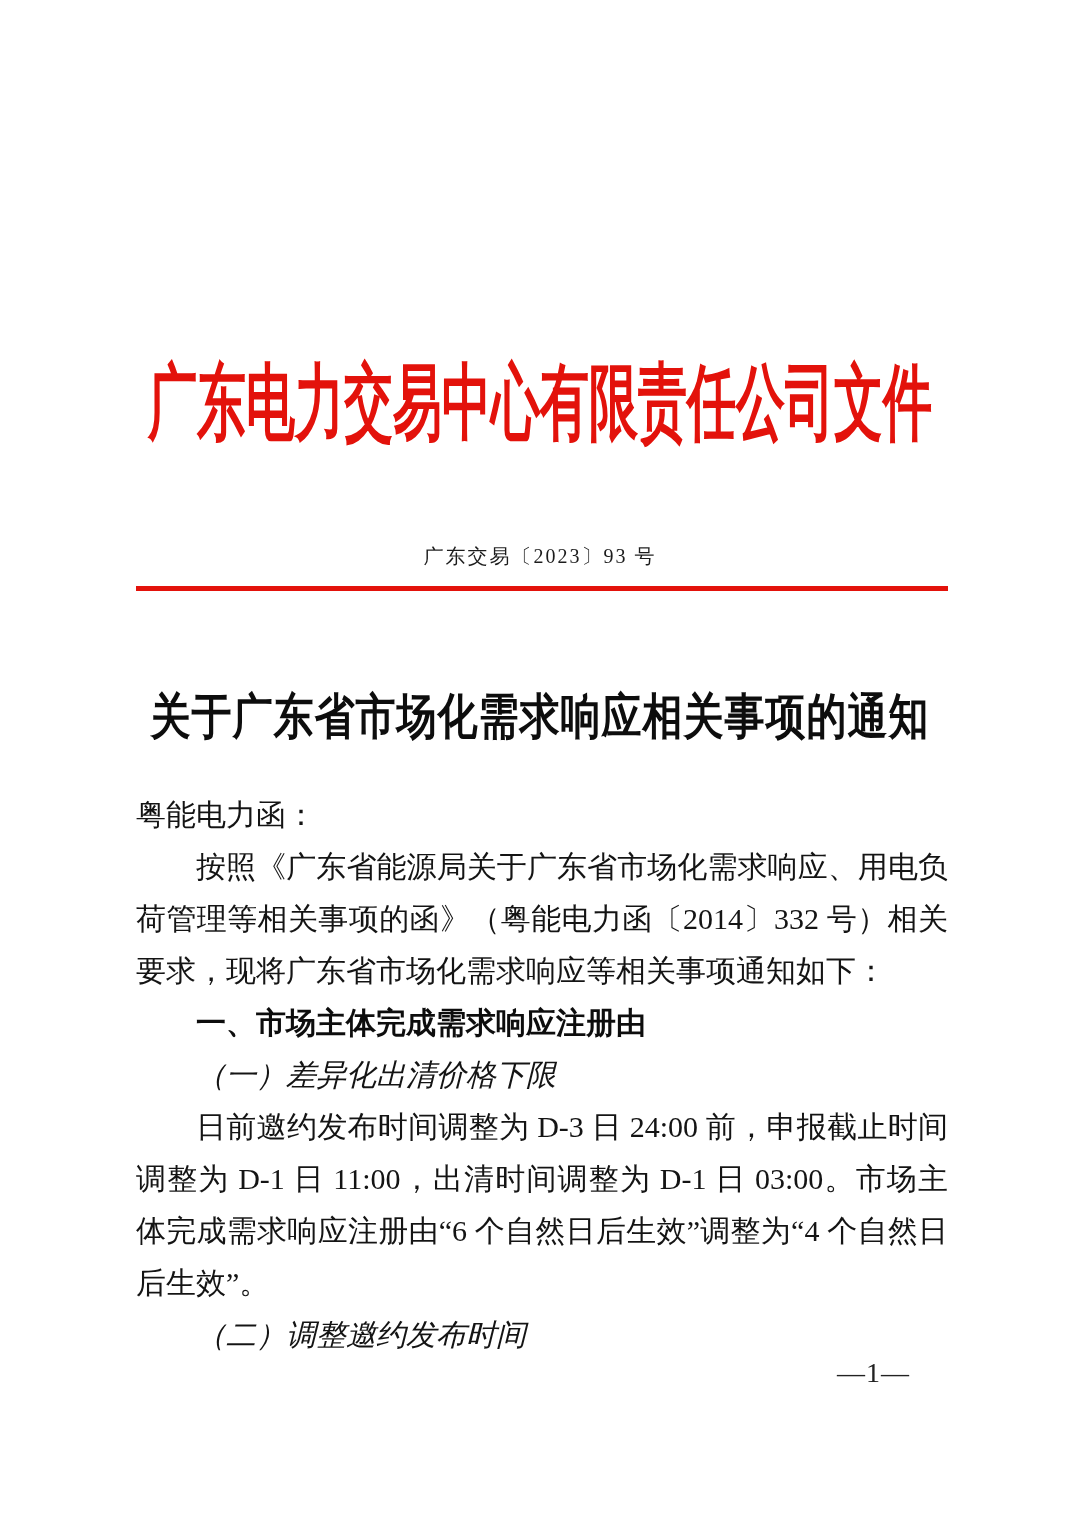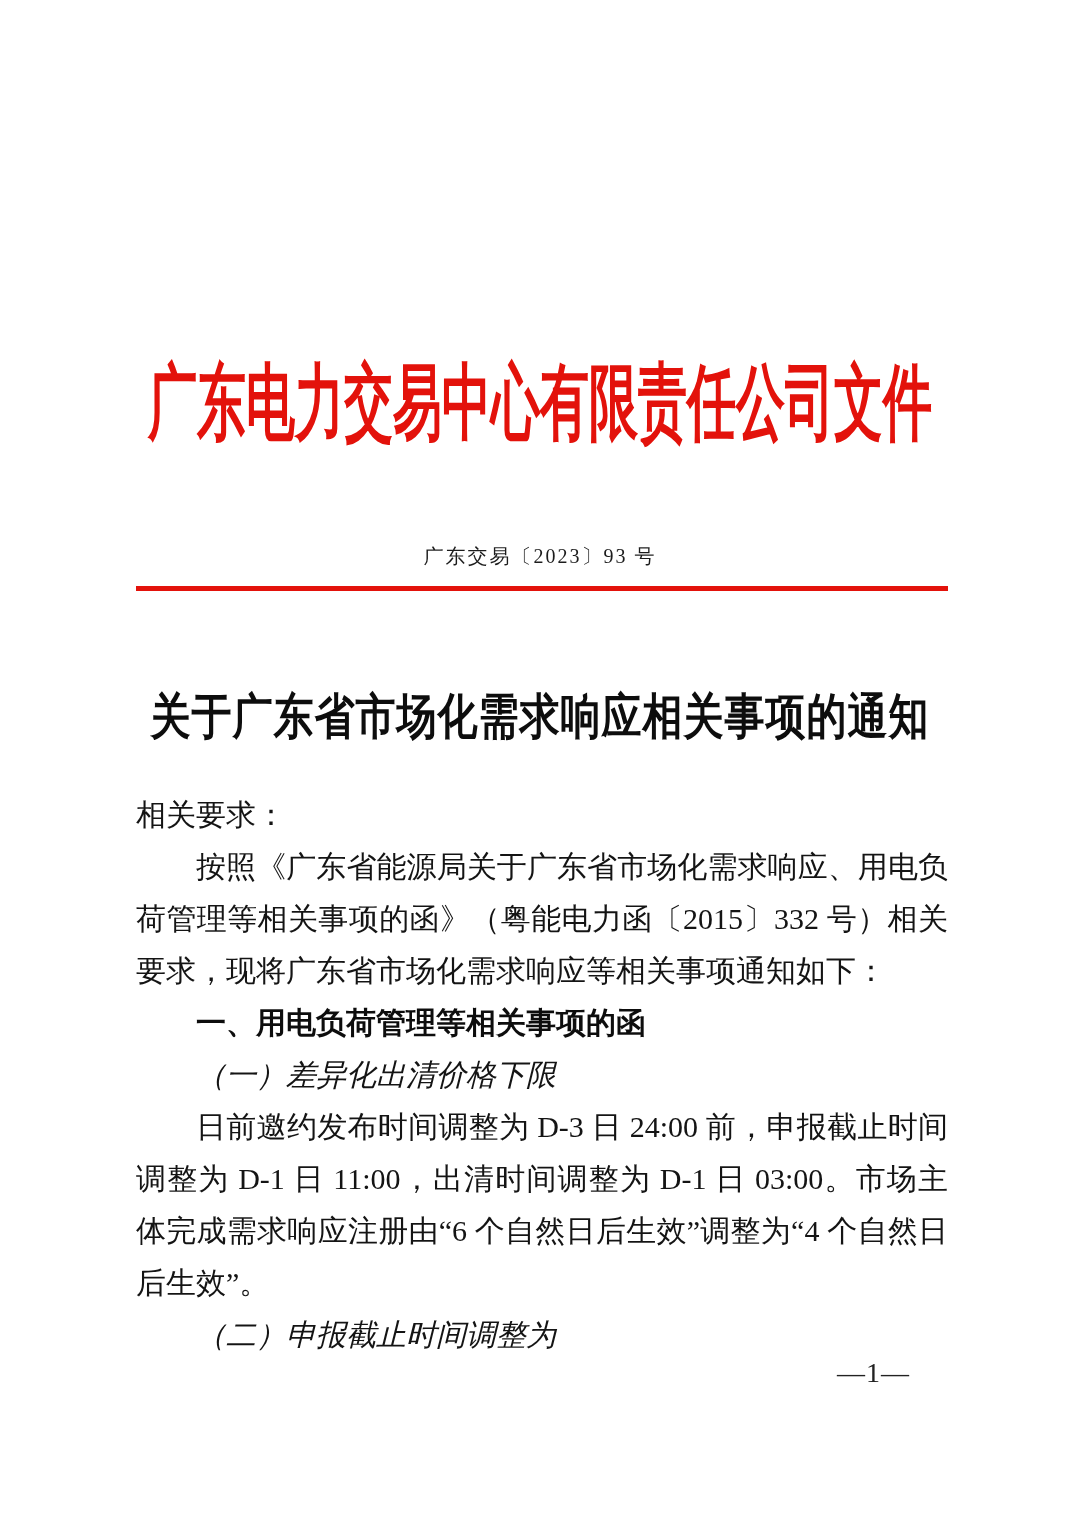--- a/index.html
+++ b/index.html
@@ -115,23 +115,23 @@
 
   <div class="doc-number">广东交易〔2023〕93 号</div>
 
   <div class="red-line"></div>
 
   <div class="doc-title">
     <span class="stretch">关于广东省市场化需求响应相关事项的通知</span>
   </div>
 
   <div class="body-text">
-    <p class="salutation">相关要求：</p>
-    <p class="indent">按照《广东省能源局关于广东省市场化需求响应、用电负荷管理等相关事项的函》（粤能电力函〔2015〕332 号）相关要求，现将广东省市场化需求响应等相关事项通知如下：</p>
-    <p class="indent section-heading">一、用电负荷管理等相关事项的函</p>
+    <p class="salutation">粤能电力函：</p>
+    <p class="indent">按照《广东省能源局关于广东省市场化需求响应、用电负荷管理等相关事项的函》（粤能电力函〔2014〕332 号）相关要求，现将广东省市场化需求响应等相关事项通知如下：</p>
+    <p class="indent section-heading">一、市场主体完成需求响应注册由</p>
     <p class="indent kaiti">（一）差异化出清价格下限</p>
     <p class="indent">日前邀约发布时间调整为 D-3 日 24:00 前，申报截止时间调整为 D-1 日 11:00，出清时间调整为 D-1 日 03:00。市场主体完成需求响应注册由“6 个自然日后生效”调整为“4 个自然日后生效”。</p>
-    <p class="indent kaiti">（二）申报截止时间调整为</p>
+    <p class="indent kaiti">（二）调整邀约发布时间</p>
   </div>
 
   <div class="page-number">—1—</div>
 
 </div>
 
 </body></html>

